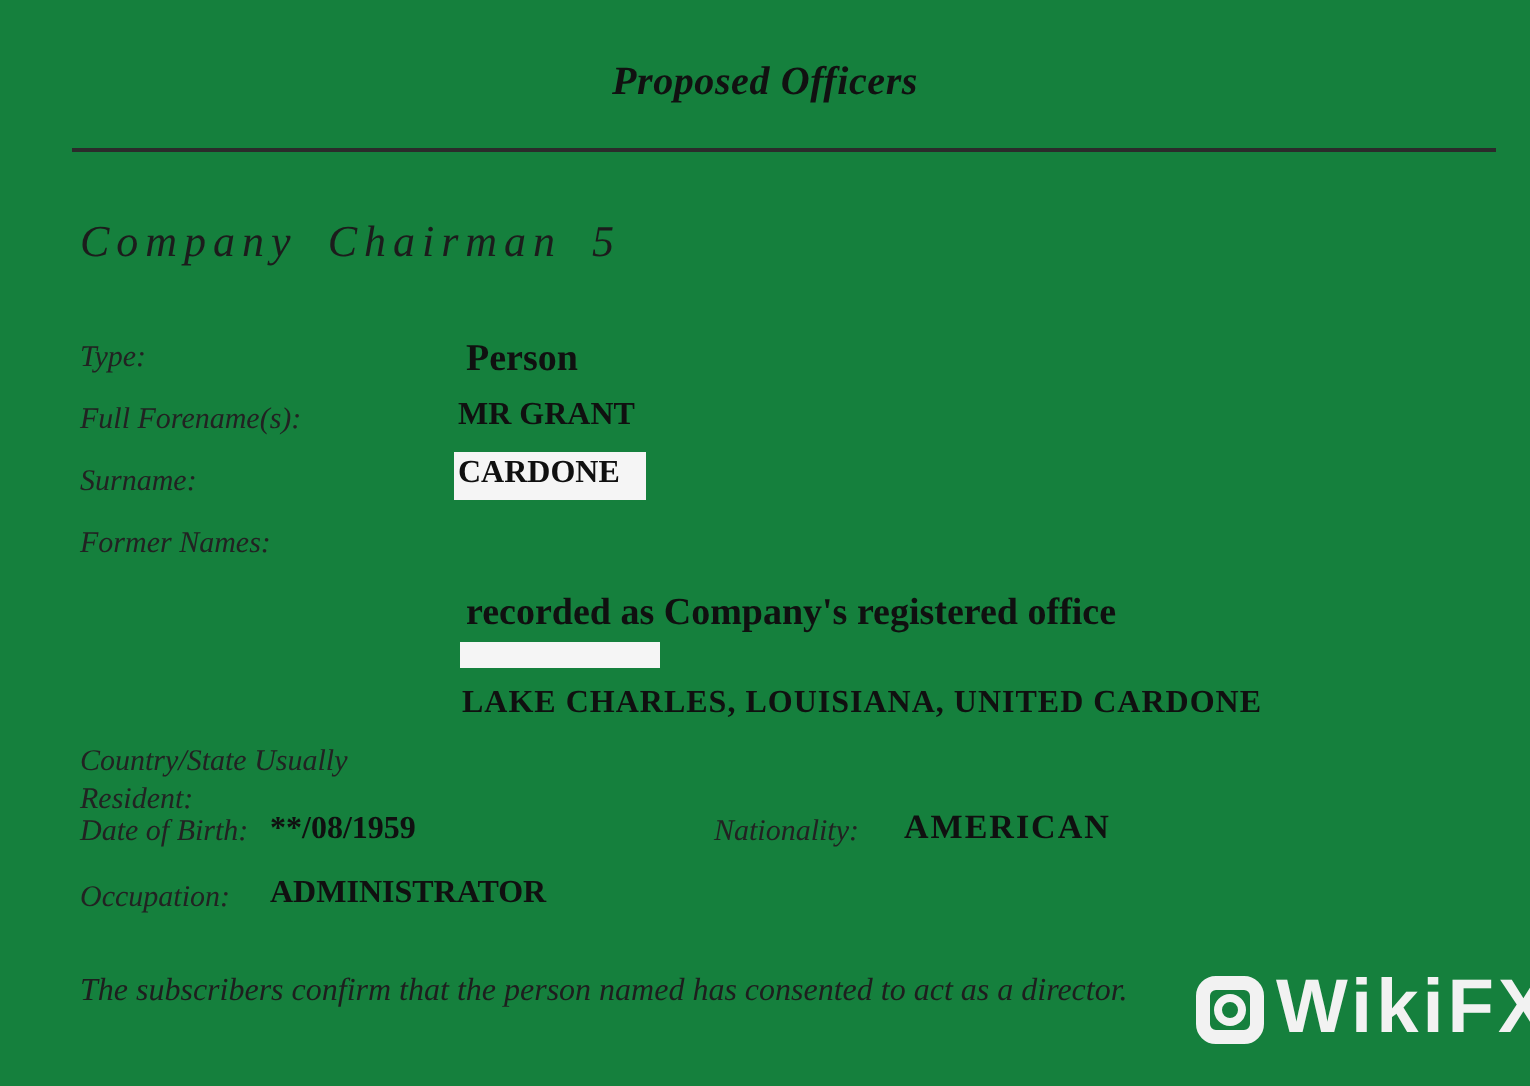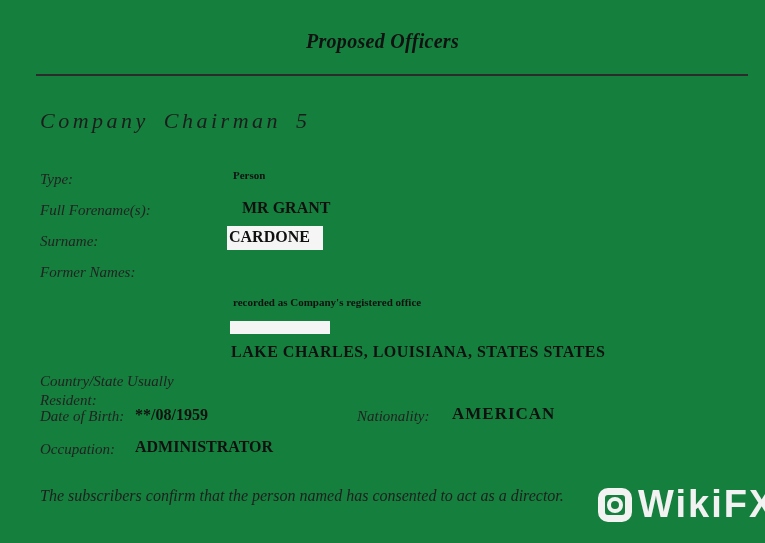--- a/index.html
+++ b/index.html
@@ -57,21 +57,21 @@
     color: #222222;
   }
   .val {
     position: absolute;
     font-weight: bold;
     font-size: 16px;
     color: #101010;
     white-space: nowrap;
   }
   .val-small {
-    font-size: 11px;
+    font-size: 19px;
   }
   .val-caps {
     letter-spacing: 0.5px;
   }
   .val-nationality {
     font-size: 17px;
     letter-spacing: 1px;
   }
   .scan-artifact {
     position: absolute;
@@ -134,32 +134,32 @@
 
   <h2 class="section-heading">Company Chairman 5</h2>
 
   <div class="scan-artifact" style="top:226px; left:227px; width:96px; height:24px;"></div>
   <div class="scan-artifact" style="top:321px; left:230px; width:100px; height:13px;"></div>
 
   <span class="lbl" style="top:170px; left:40px;text-align:right;">Type:</span>
   <span class="val val-small" style="top:169px; left:233px;">Person</span>
 
   <span class="lbl" style="top:201px; left:40px;text-align:right;">Full Forename(s):</span>
-  <span class="val" style="top:199px; left:229px;margin-left:13px;">MR GRANT</span>
+  <span class="val" style="top:199px; left:229px;">MR GRANT</span>
 
   <span class="lbl" style="top:232px; left:40px;">Surname:</span>
   <span class="val" style="top:228px; left:229px;">CARDONE</span>
 
   <span class="lbl" style="top:263px; left:40px;">Former Names:</span>
   <span class="val" style="top:261px; left:229px;"></span>
 
   <span class="val val-small" style="top:296px; left:233px;">recorded as Company's registered office</span>
 
   <span class="lbl" style="top:332px; left:40px; width:180px;margin-top:40px;">Country/State Usually Resident:</span>
-  <span class="val val-caps" style="top:343px; left:231px;">LAKE CHARLES, LOUISIANA, STATES STATES</span>
+  <span class="val val-caps" style="top:343px; left:231px;">LAKE CHARLES, LOUISIANA, UNITED CARDONE</span>
 
   <span class="lbl" style="top:407px; left:40px;">Date of Birth:</span>
   <span class="val" style="top:406px; left:135px;">**/08/1959</span>
 
   <span class="lbl" style="top:407px; left:357px;">Nationality:</span>
   <span class="val val-nationality" style="top:404px; left:452px;">AMERICAN</span>
 
   <span class="lbl" style="top:440px; left:40px;">Occupation:</span>
   <span class="val" style="top:438px; left:135px;">ADMINISTRATOR</span>
 

